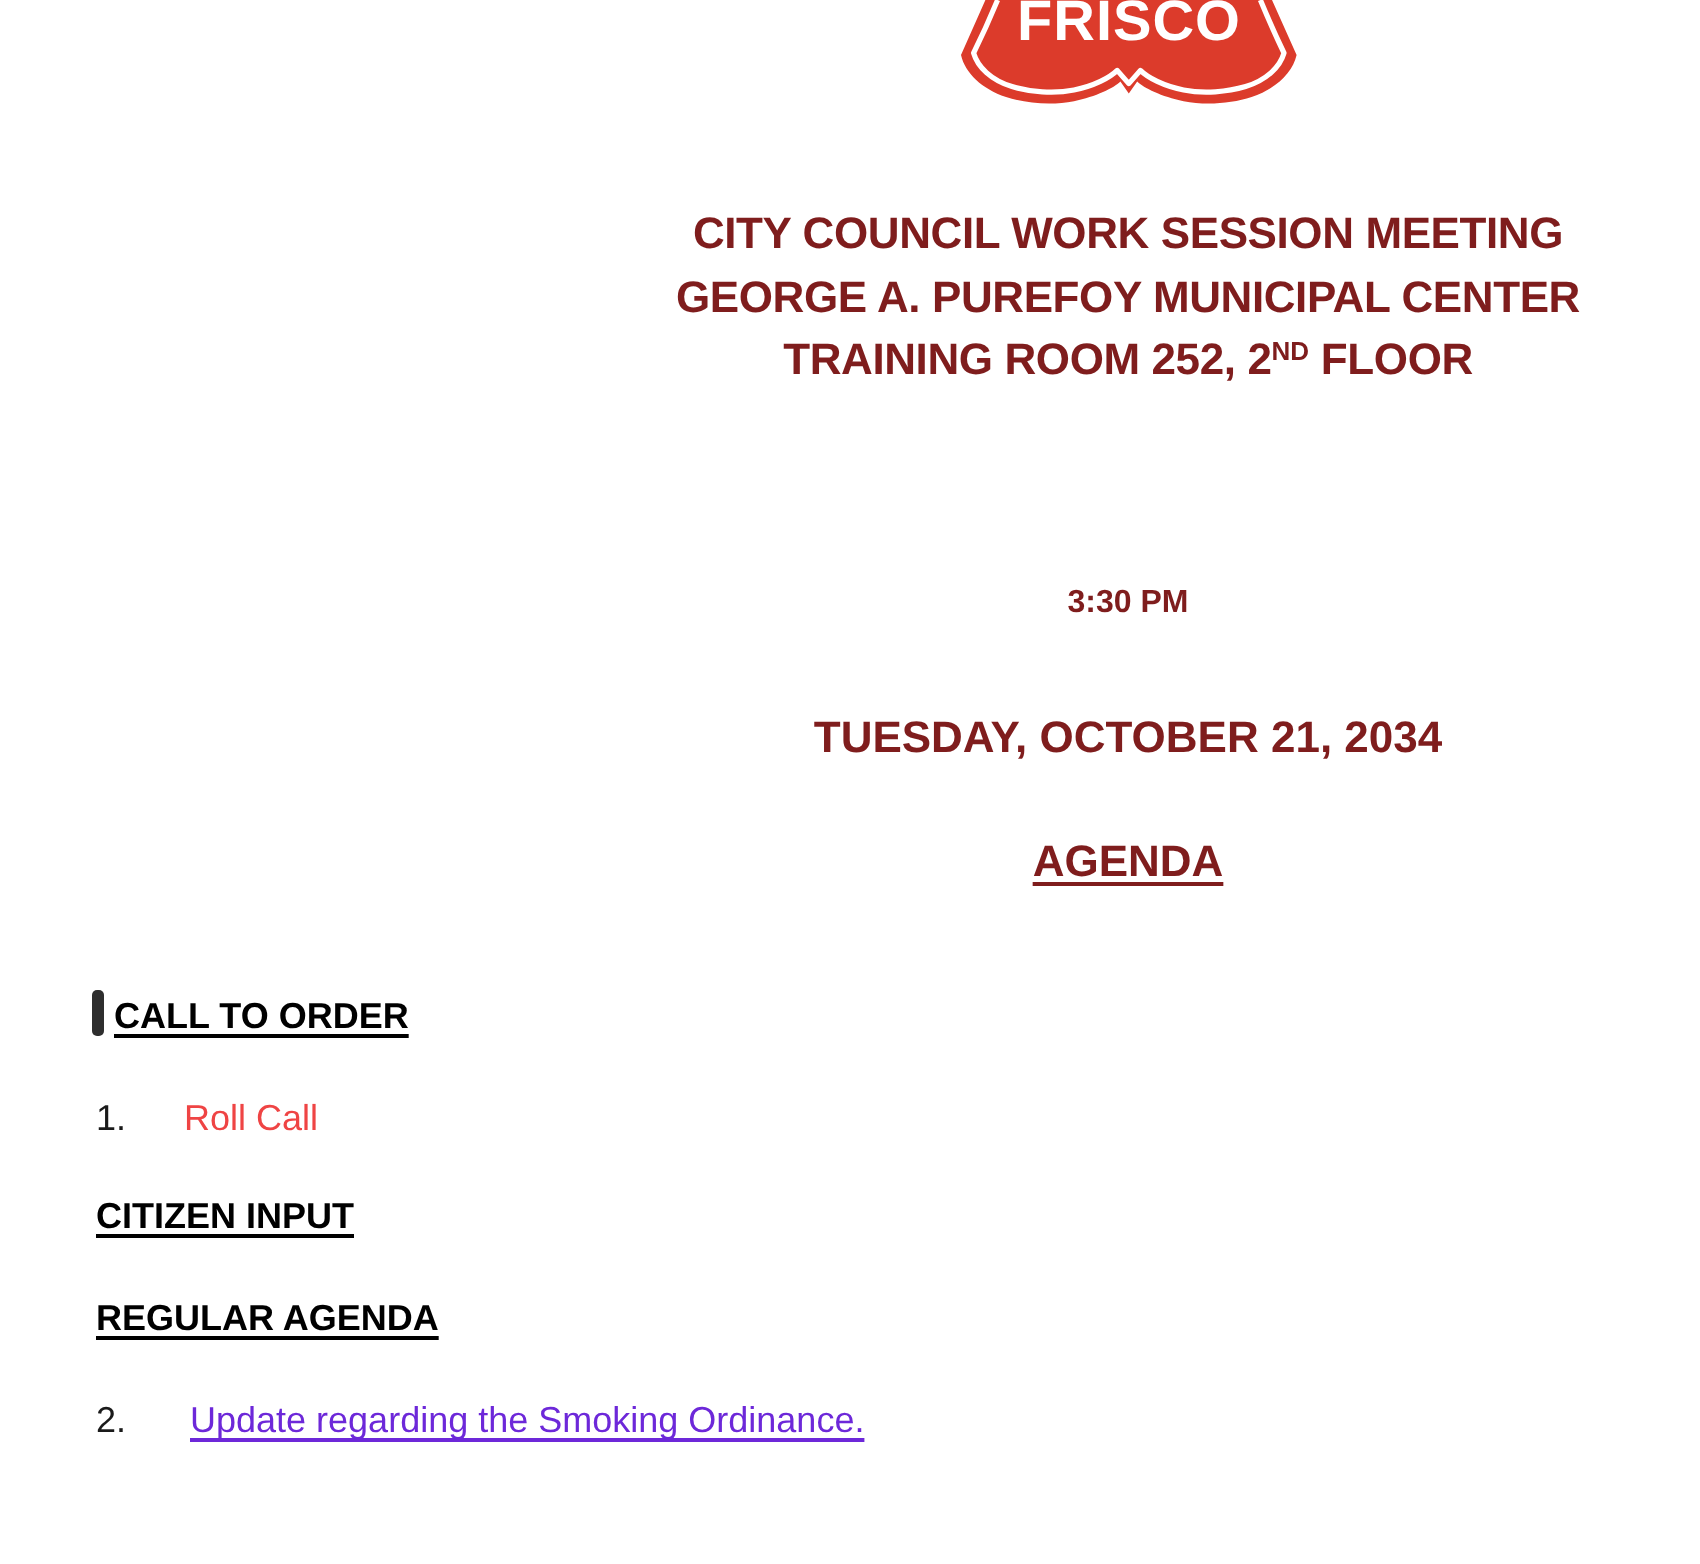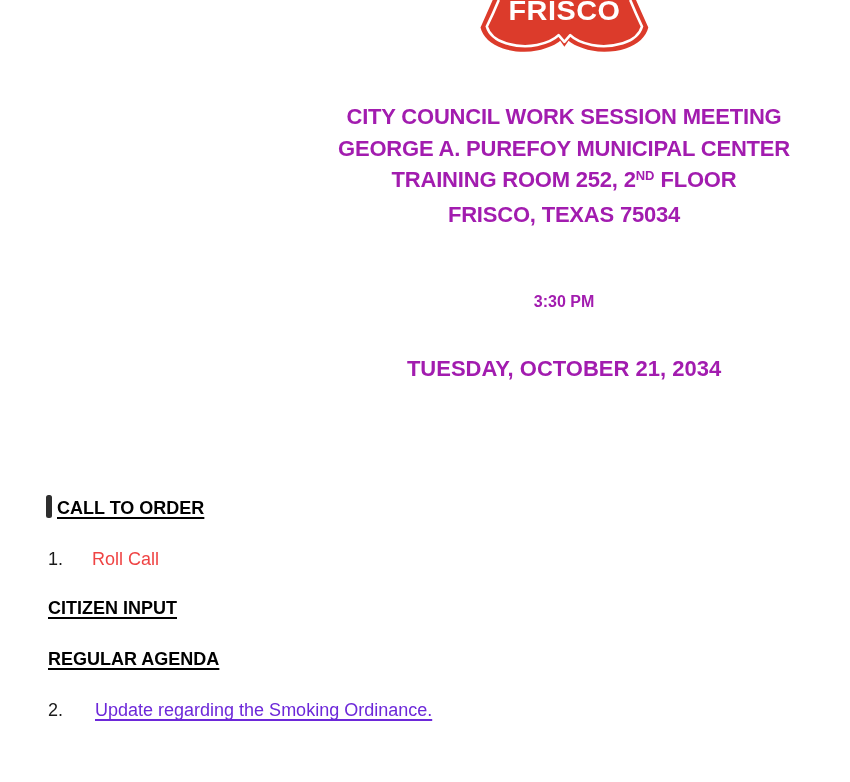--- a/index.html
+++ b/index.html
@@ -12,21 +12,21 @@
     overflow: hidden;
   }
   .page { position: absolute; inset: 0; }
 
   
   .logo-wrap { position: absolute; left: 480px; top: 0; width: 169px; height: 54px; }
 
   
   .centered {
     position: absolute; left: 278px; width: 572px;
-    text-align: center; font-weight: bold; color: #a21caf;
+    text-align: center; font-weight: bold; color: #7f1d1d;
   }
   .hdr-block { top: 101px; font-size: 22px; line-height: 31.5px; letter-spacing: -0.2px; }
   .hdr-line { white-space: nowrap; }
   .sup {
     font-size: 13px; position: relative; top: -7px; letter-spacing: 0;
   }
   .time-line { top: 293px; font-size: 16px; }
   .date-line { top: 356px; font-size: 22px; }
   .agenda-title-line { top: 418px; font-size: 22px; }
   .agenda-title-line .u {
@@ -95,27 +95,29 @@
                C 153.3 40, 160 33.5, 162 26.5
                Q 156 14, 150.2 0"></path>
       <text x="84.5" y="20" text-anchor="middle" font-family="Liberation Sans, sans-serif" font-weight="bold" font-size="28.5" fill="#ffffff" letter-spacing="0.5" textLength="112" lengthAdjust="spacingAndGlyphs">FRISCO</text>
     </svg>
   </div>
 
   <div class="centered hdr-block">
     <div class="hdr-line">CITY COUNCIL WORK SESSION MEETING</div>
     <div class="hdr-line">GEORGE A. PUREFOY MUNICIPAL CENTER</div>
     <div class="hdr-line"><span>TRAINING ROOM 252, 2</span><span class="sup">ND</span><span> FLOOR</span></div>
-    <div class="hdr-line">FRISCO, TEXAS 75034</div>
   </div>
 
   <div class="centered time-line">3:30 PM</div>
 
   <div class="centered date-line">TUESDAY, OCTOBER 21, 2034</div>
 
+  <div class="centered agenda-title-line">
+    <span class="u">AGENDA</span>
+  </div>
 
   <div class="caret-bar"></div>
 
   <div class="section-heading" style="left:57px; top:498px;">CALL TO ORDER</div>
 
   <div class="agenda-row" style="top:549px;">
     <span class="item-num num-w44">1.</span><span class="plain-label">Roll Call</span>
   </div>
 
   <div class="section-heading" style="left:48px; top:598px;">CITIZEN INPUT</div>

